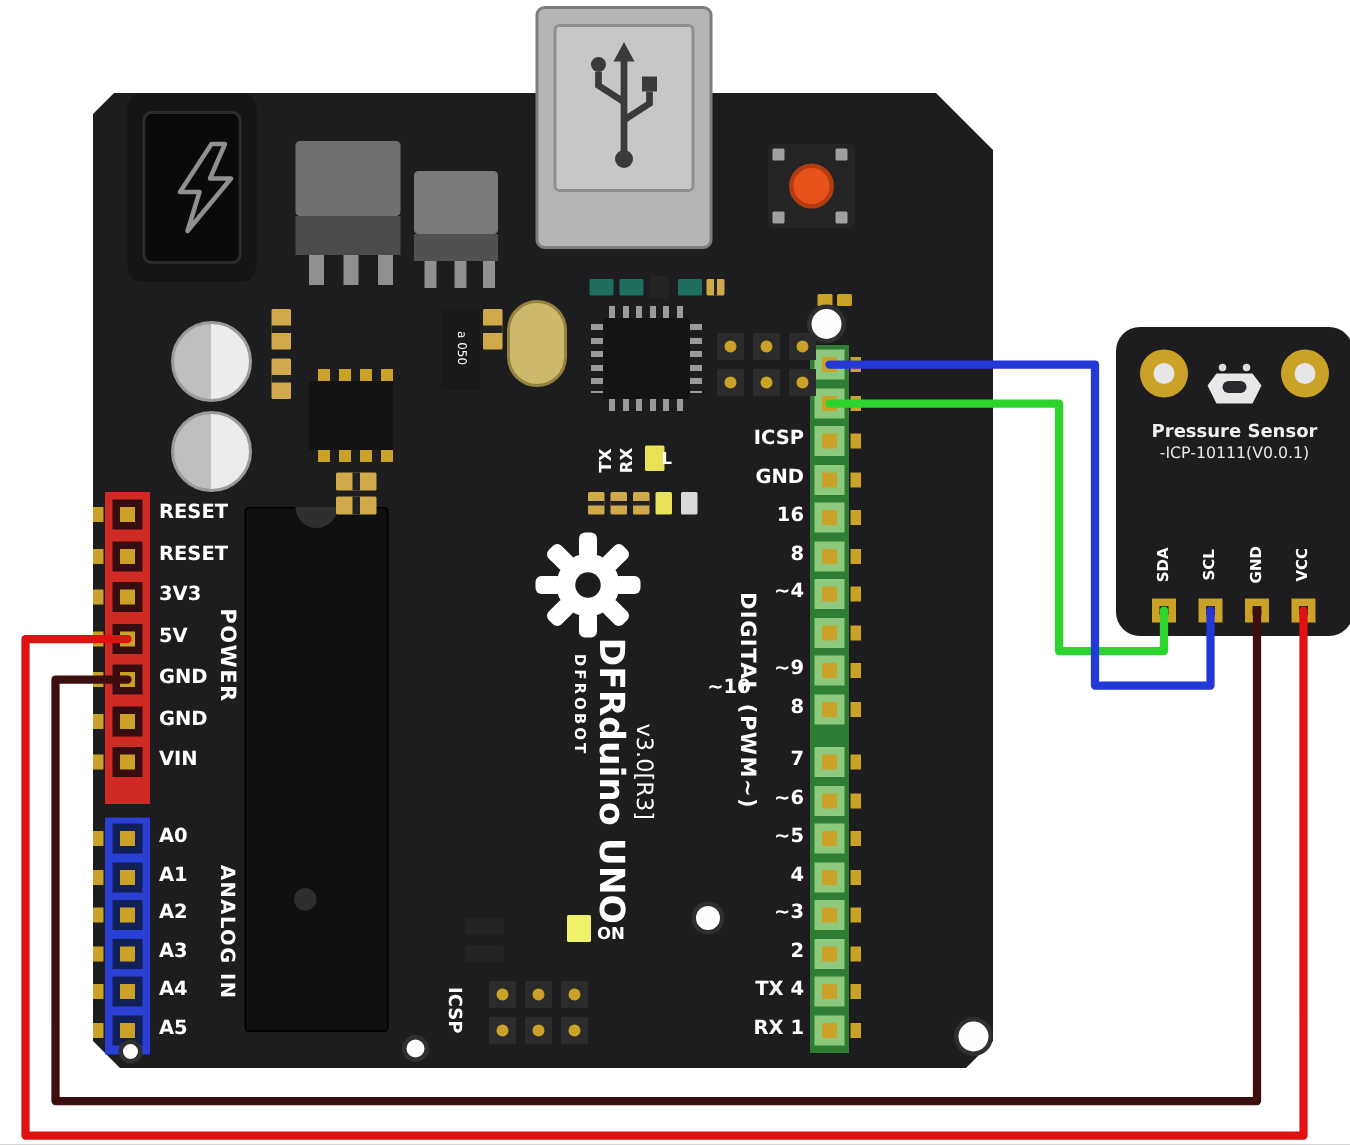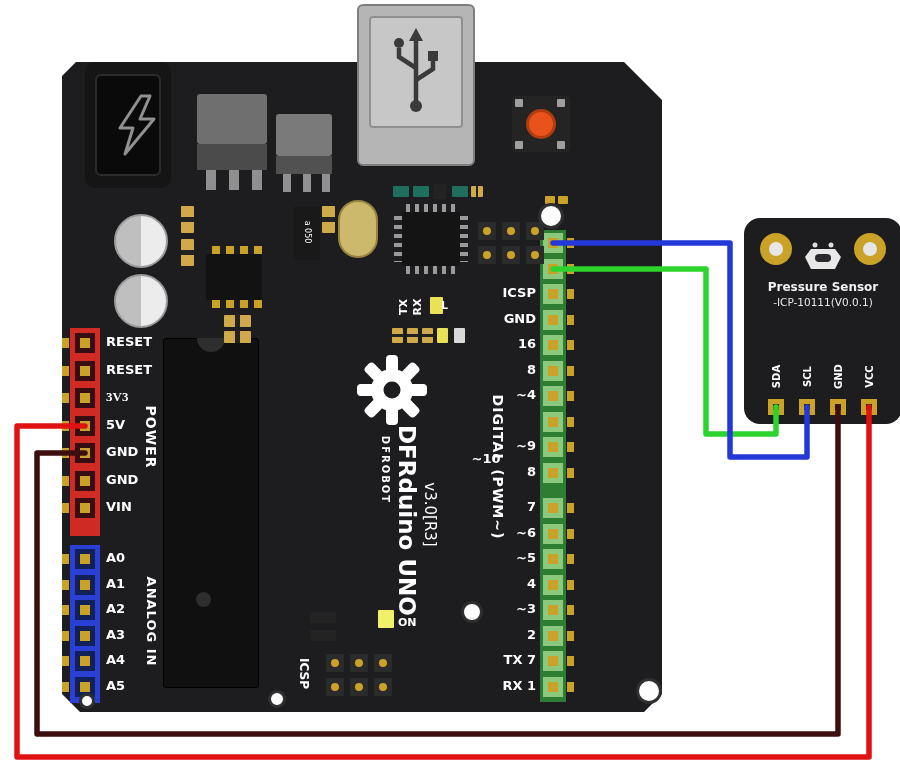--- a/index.html
+++ b/index.html
@@ -185,21 +185,21 @@
       <i></i>
     </div>
     <div class="abs wlabel" style="top: 334px; left: 106px;">RESET</div>
     <div class="abs pin pr" style="left: 75px; top: 361px;">
       <i></i>
     </div>
     <div class="abs wlabel" style="top: 362px; left: 106px;">RESET</div>
     <div class="abs pin pr" style="left: 75px; top: 388px;">
       <i></i>
     </div>
-    <div class="abs wlabel" style="top: 389px; left: 106px; font-family: Liberation Serif, serif;">3V3</div>
+    <div class="abs wlabel" style="top: 389px; left: 106px;">3V3</div>
     <div class="abs pin pr" style="left: 75px; top: 416px;">
       <i></i>
     </div>
     <div class="abs wlabel" style="top: 417px; left: 106px;">5V</div>
     <div class="abs pin pr" style="left: 75px; top: 443px;">
       <i></i>
     </div>
     <div class="abs wlabel" style="top: 444px; left: 106px;">GND</div>
     <div class="abs pin pr" style="left: 75px; top: 471px;">
       <i></i>
@@ -291,21 +291,21 @@
       <i></i>
     </div>
     <div class="abs wlabel" style="top: 601px; left: 436px; width: 100px; text-align: right;">~3</div>
     <div class="abs pin pg" style="left: 543px; top: 626px;">
       <i></i>
     </div>
     <div class="abs wlabel" style="top: 627px; left: 436px; width: 100px; text-align: right;">2</div>
     <div class="abs pin pg" style="left: 543px; top: 651px;">
       <i></i>
     </div>
-    <div class="abs wlabel" style="top: 652px; left: 436px; width: 100px; text-align: right;">TX 7</div>
+    <div class="abs wlabel" style="top: 652px; left: 436px; width: 100px; text-align: right;">TX 4</div>
     <div class="abs pin pg" style="left: 543px; top: 677px;">
       <i></i>
     </div>
     <div class="abs wlabel" style="top: 678px; left: 436px; width: 100px; text-align: right;">RX 1</div>
     <div class="abs" style="left: 197px; top: 94px; width: 70px; height: 50px; background: rgb(111, 111, 111); border-radius: 3px;"></div>
     <div class="abs" style="left: 197px; top: 144px; width: 70px; height: 26px; background: rgb(75, 75, 75); border-radius: 0px;"></div>
     <div class="abs" style="left: 206px; top: 170px; width: 10px; height: 20px; background: rgb(143, 143, 143); border-radius: 0px;"></div>
     <div class="abs" style="left: 229px; top: 170px; width: 10px; height: 20px; background: rgb(143, 143, 143); border-radius: 0px;"></div>
     <div class="abs" style="left: 252px; top: 170px; width: 10px; height: 20px; background: rgb(143, 143, 143); border-radius: 0px;"></div>
     <div class="abs" style="left: 276px; top: 114px; width: 56px; height: 42px; background: rgb(122, 122, 122); border-radius: 3px;"></div>

